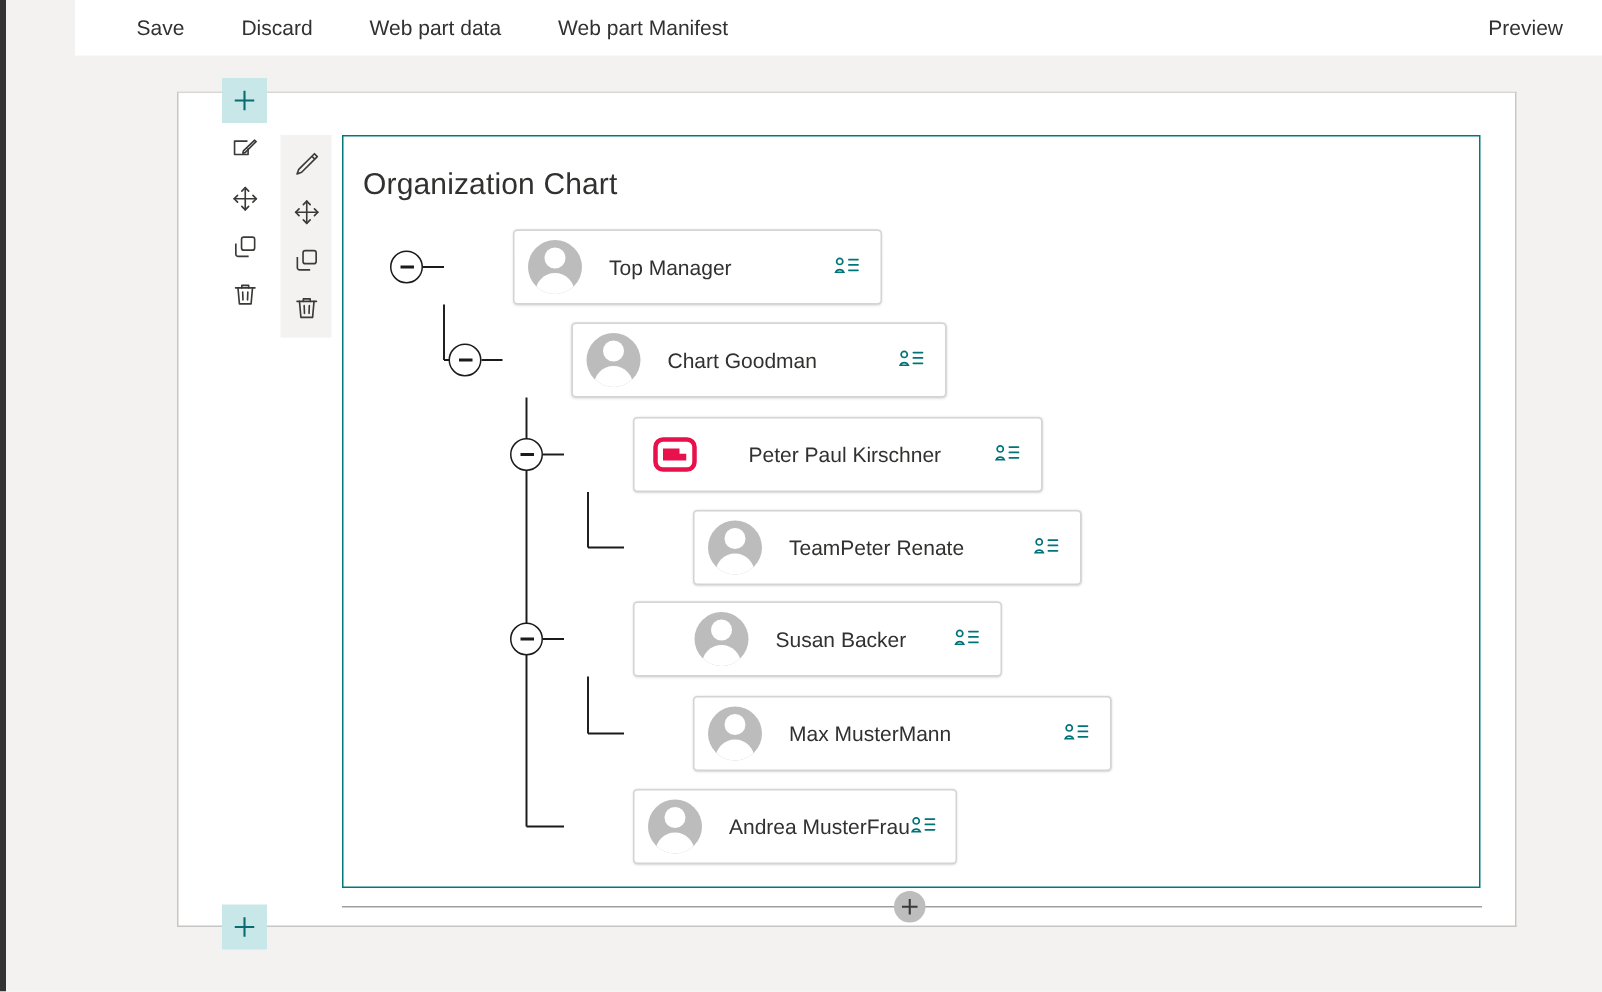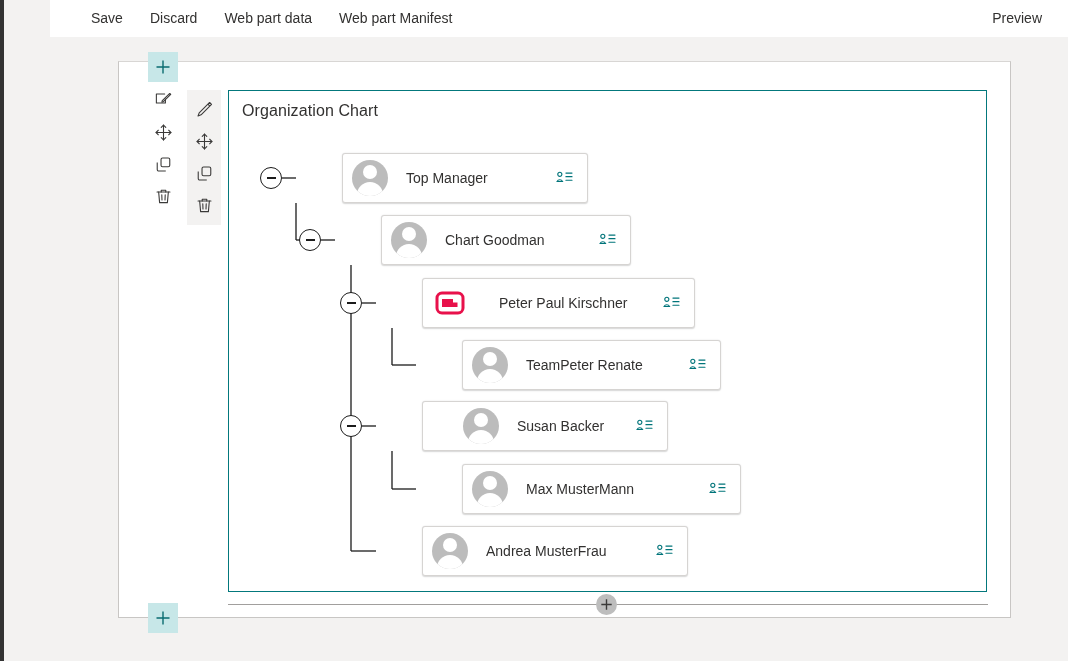--- a/index.html
+++ b/index.html
@@ -30,21 +30,21 @@
 
   
   .command-bar {
     position: absolute;
     left: 50px; top: 0;
     width: 1018px; height: 37px;
     background: #ffffff;
     display: flex;
     align-items: center;
   }
-  .cmd-left { display: flex; align-items: center; margin-left: 30px; gap: 5px; }
+  .cmd-left { display: flex; align-items: center; margin-left: 30px; gap: 16px; }
   .cmd-right { margin-left: auto; margin-right: 15px; display:flex; align-items:center;}
   .cmd-btn {
     font-size: 14px;
     color: #323130;
     background: transparent;
     border: none;
     padding: 6px 11px;
     cursor: pointer;
     font-family: "Liberation Sans", sans-serif;
     line-height: 1.3;
@@ -115,22 +115,22 @@
     position: absolute;
     left: 228px; top: 90px;
     width: 759px; height: 502px;
     background: #ffffff;
     border: 1px solid #03787c;
     overflow: hidden;
   }
 
   .wp-title {
     position: absolute;
-    left: 13px; top: 11px;
-    font-size: 16px;
+    left: 13px; top: 21px;
+    font-size: 20px;
     color: #323130;
     letter-spacing: 0.1px;
   }
 
   
   .tree {
     position: absolute;
     left: 0; top: 0;
     width: 759px; height: 502px;
   }
@@ -475,21 +475,21 @@
         <span class="name">Max MusterMann</span>
         <span class="persona-icon">
           <svg width="17" height="15" viewBox="0 0 18 16">
             <circle cx="4" cy="3.5" r="2.2" stroke="#00747a" stroke-width="1.2" fill="none"></circle>
             <path d="M1.1 11.2 A3.2 3.2 0 0 1 6.9 11.2 Z" stroke="#00747a" stroke-width="1.2" fill="none"></path>
             <path d="M10.5 2.2 L17 2.2 M10.5 6 L17 6 M10.5 9.8 L17 9.8" stroke="#00747a" stroke-width="1.2" fill="none" stroke-linecap="round"></path>
           </svg>
         </span>
       </div>
 
-      <div class="node" style="left:147px; top:435px; width:266px;">
+      <div class="node" style="left:147px; top:435px; width:216px;">
         <div class="avatar">
           <span class="head"></span>
             <span class="body"></span>
         </div>
         <span class="name">Andrea MusterFrau</span>
         <span class="persona-icon">
           <svg width="17" height="15" viewBox="0 0 18 16">
             <circle cx="4" cy="3.5" r="2.2" stroke="#00747a" stroke-width="1.2" fill="none"></circle>
             <path d="M1.1 11.2 A3.2 3.2 0 0 1 6.9 11.2 Z" stroke="#00747a" stroke-width="1.2" fill="none"></path>
             <path d="M10.5 2.2 L17 2.2 M10.5 6 L17 6 M10.5 9.8 L17 9.8" stroke="#00747a" stroke-width="1.2" fill="none" stroke-linecap="round"></path>

